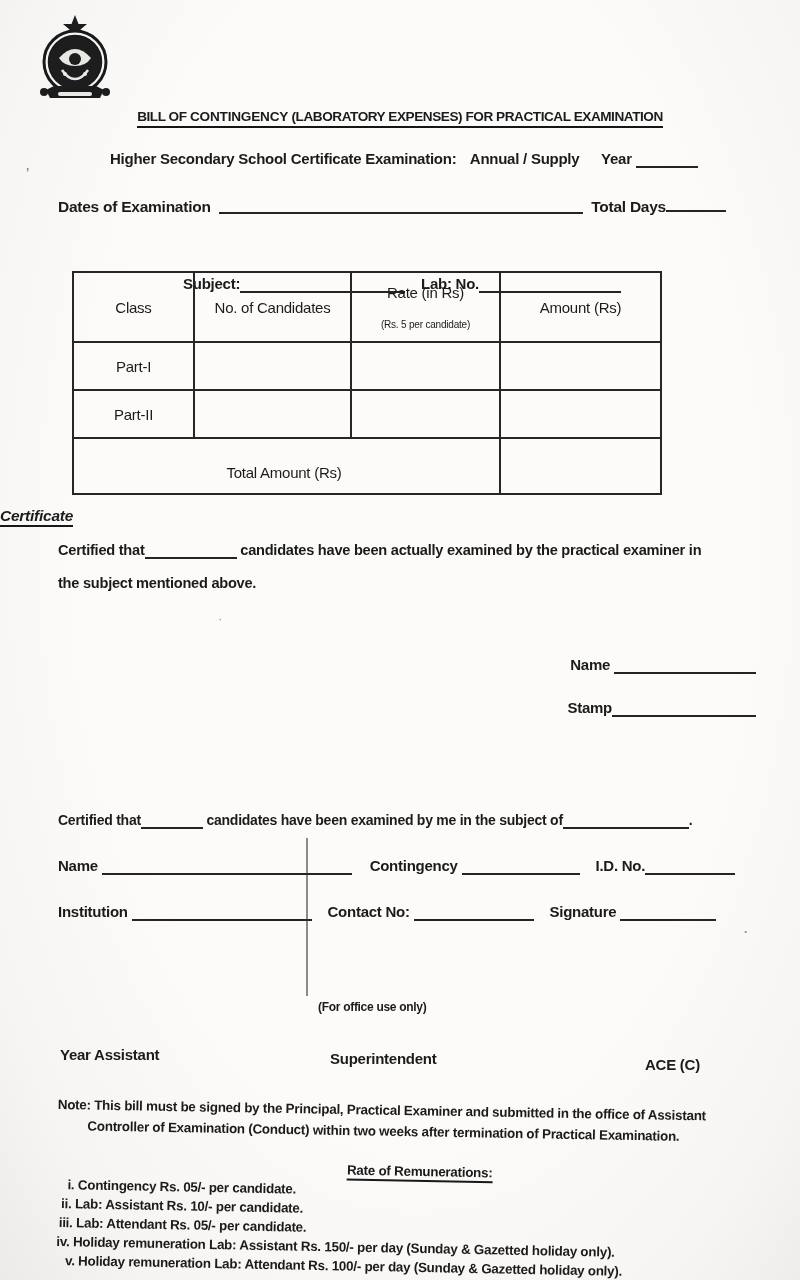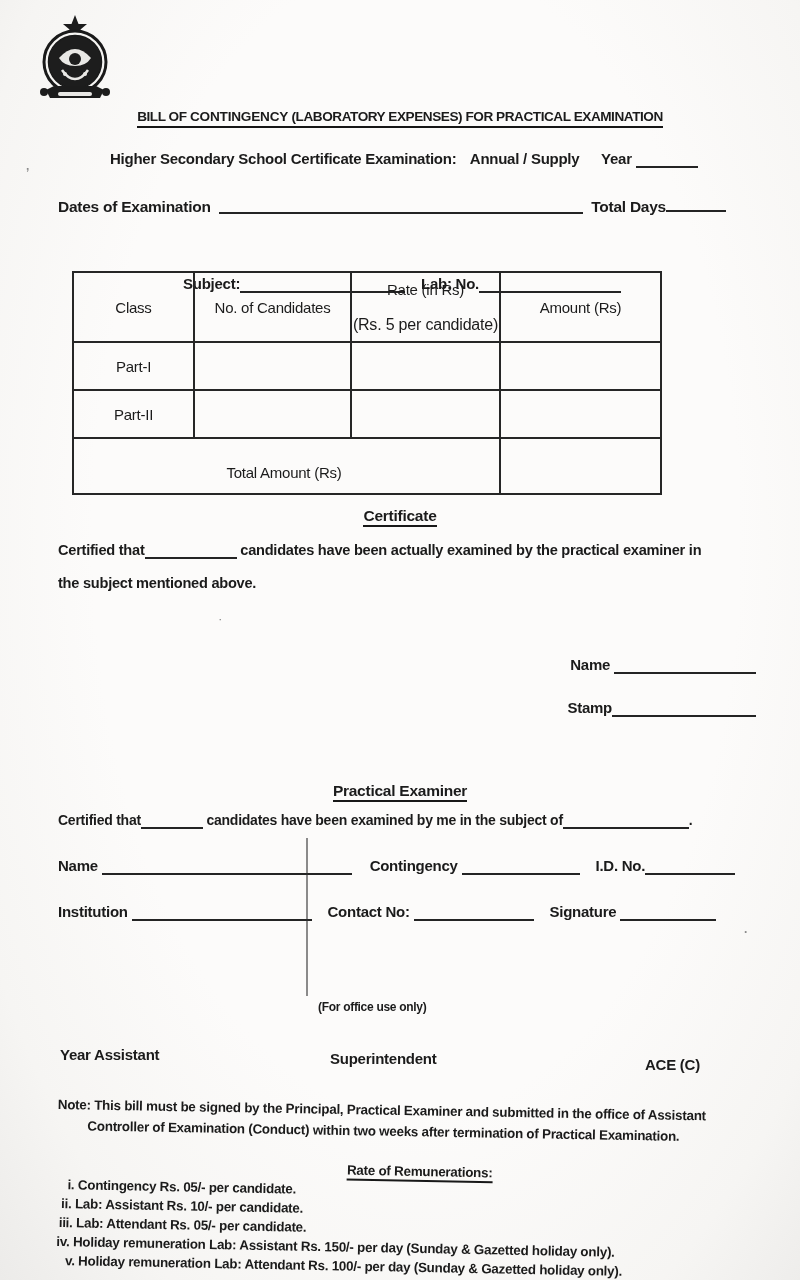--- a/index.html
+++ b/index.html
@@ -34,27 +34,27 @@
   .hssc{ position:absolute; left:110px; top:150px; font-size:15px; white-space:nowrap; }
   .hssc .sp1{ display:inline-block; width:10px; } .hssc .sp2{ display:inline-block; width:18px; }
   .dates{ position:absolute; left:58px; top:198px; width:668px; display:flex; align-items:baseline; font-size:15.5px; white-space:nowrap; }
   .dates .grow{ flex:1; border-bottom:2px solid #242424; height:4px; align-self:flex-end; margin:0 8px 2px 8px; }
   .subject{ position:absolute; left:183px; top:242px; font-size:15px; white-space:nowrap;margin-top:33px; }
 
   
   table.bill{ position:absolute; left:72px; top:271px; width:588px; border-collapse:collapse; table-layout:fixed; }
   table.bill th, table.bill td{ border:2px solid #262626; font-size:15px; font-weight:400; text-align:center; vertical-align:middle; }
   table.bill thead th{ height:70px; }
-  .rate-note{ display:block; font-size:16px; letter-spacing:-0.2px; margin-top:18px; }
+  .rate-note{ display:block; font-size:10px; letter-spacing:-0.2px; margin-top:18px; }
   tr.part-row td{ height:48px;border-radius:23px; }
   tr.total-row td{ height:56px; }
   td.total-label{ text-align:right; vertical-align:bottom; padding:16px 5px 4px 0; }
 
   
-  .cert-title{ position:absolute; left:0; top:507px; width:100%; text-align:center; font-size:15.5px; }
+  .cert-title{ position:absolute; left:0; top:507px; width:100%; font-size:15.5px;font-style:italic; }
   .und2{ border-bottom:2px solid #181818; padding-bottom:1px; }
   .cert-text{ position:absolute; left:58px; top:534px; width:710px; font-size:14.6px; line-height:33px; white-space:nowrap; }
 
   
   .principal{ position:absolute; right:44px; top:645px; text-align:right; font-size:15px; }
   .principal .row{ white-space:nowrap; }
   .principal .r2{ margin-top:11px; } .principal .r3{ margin-top:25px; }
 
   
   .pe-title{ position:absolute; left:0; top:782px; width:100%; text-align:center; font-size:15.5px; }
@@ -169,21 +169,20 @@
   <div class="principal">
     <div class="row r2">
       <span>Name</span>
       <span class="bl" style="width:142px"></span>
     </div>
     <div class="row r3">
       <span>Stamp</span><span class="bl" style="width:144px"></span>
     </div>
   </div>
 
-  <div class="pe-title"><span class="und2">Practical Examiner</span></div>
   <div class="pe-cert">
     <span>Certified that</span><span class="bl" style="width:62px"></span>
     <span>candidates have been examined by me in the subject of</span><span class="bl" style="width:126px"></span><span>.</span>
   </div>
   <div class="pe-row1">
     <span>Name</span>
     <span class="bl" style="width:250px"></span>
     <span style="display:inline-block;width:10px"></span>
     <span>Contingency</span>
     <span class="bl" style="width:118px"></span>

